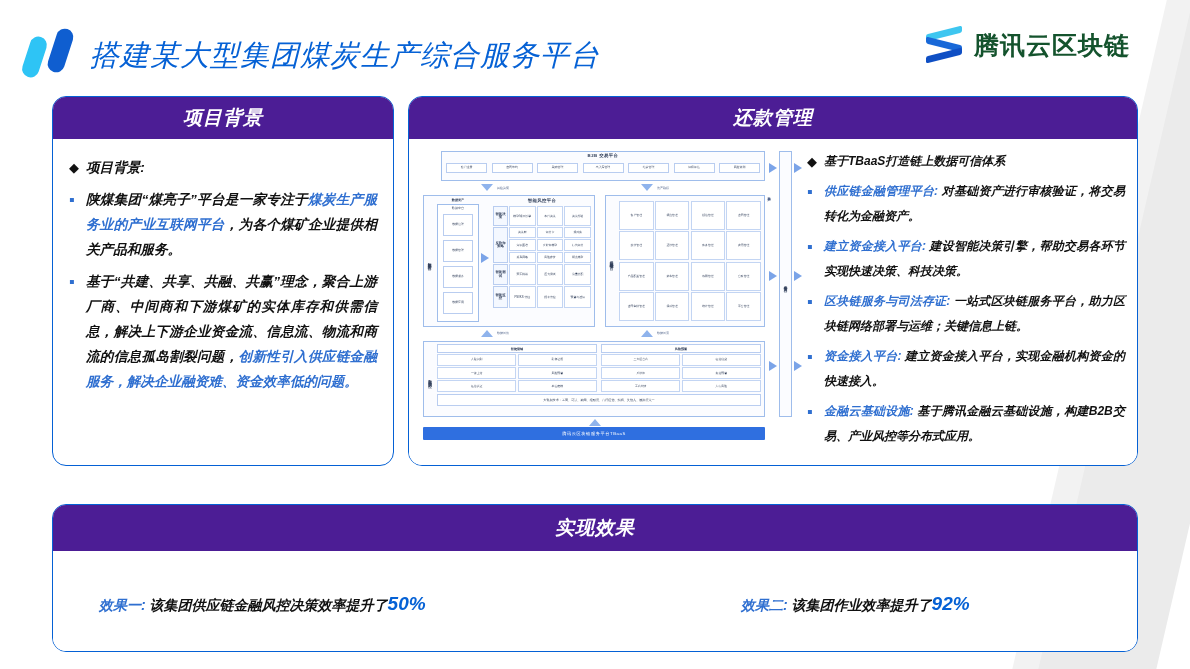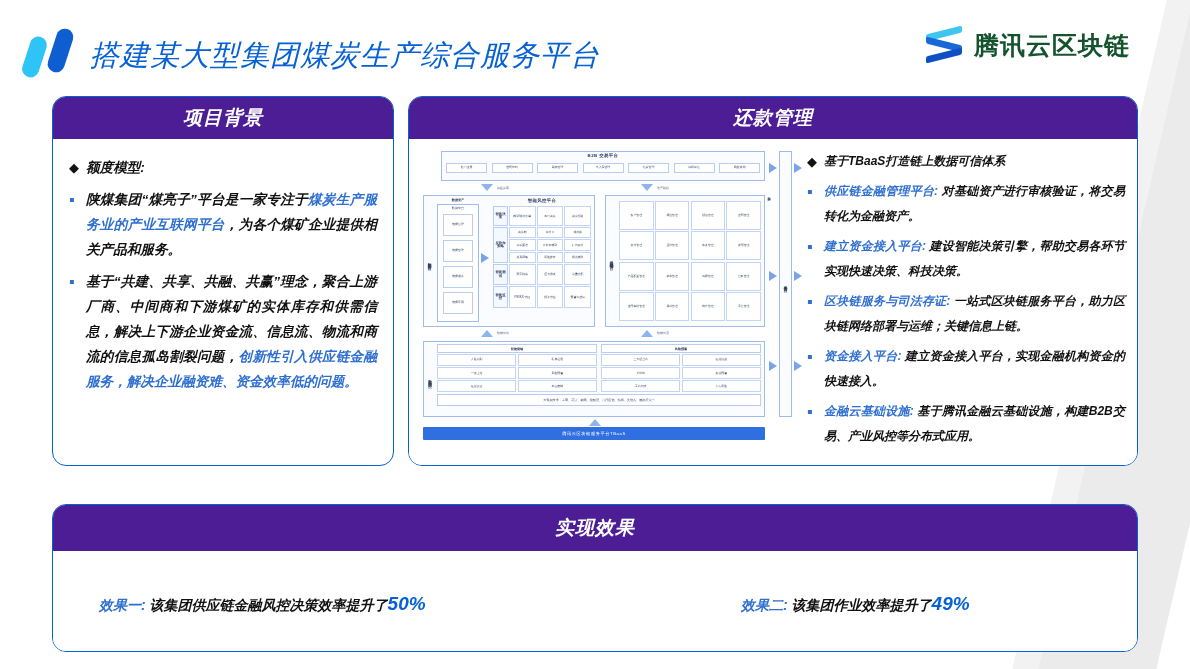--- a/index.html
+++ b/index.html
@@ -194,21 +194,21 @@
       </div>
       <div class="brand-text">腾讯云区块链</div>
     </div>
   </div>
 
   <div class="card" id="card-bg">
     <div class="card-head">项目背景</div>
     <div class="card-body bullets" id="bg-list">
         <div class="blk">
           <div class="mk">◆</div>
-          <div class="txt lead"><span>额度模型:</span></div>
+          <div class="txt lead"><span>项目背景:</span></div>
         </div>
         <div class="blk">
           <div class="mk dot">▪</div>
           <div class="txt"><span>陕煤集团“煤亮子”平台是一家专注于</span><span class="hl">煤炭生产服务业的产业互联网平台</span><span>，为各个煤矿企业提供相关产品和服务。</span></div>
         </div>
         <div class="blk">
           <div class="mk dot">▪</div>
           <div class="txt"><span>基于“共建、共享、共融、共赢”理念，聚合上游厂商、中间商和下游煤矿的实体库存和供需信息，解决上下游企业资金流、信息流、物流和商流的信息孤岛割裂问题，</span><span class="hl">创新性引入供应链金融服务，解决企业融资难、资金效率低的问题。</span></div>
         </div>
       </div>
@@ -357,17 +357,17 @@
             <div class="txt"><span class="hl">金融云基础设施:</span><span> 基于腾讯金融云基础设施，构建B2B交易、产业风控等分布式应用。</span></div>
           </div>
         </div>
     </div>
   </div>
 
   <div class="card" id="card-eff">
     <div class="card-head">实现效果</div>
     <div class="card-body eff-row" id="eff-row">
         <div class="eff" id="eff1"><span class="lab">效果一:</span><span> 该集团供应链金融风控决策效率提升了</span><span class="num">50%</span></div>
-        <div class="eff" id="eff2"><span class="lab">效果二:</span><span> 该集团作业效率提升了</span><span class="num">49%</span></div>
+        <div class="eff" id="eff2"><span class="lab">效果二:</span><span> 该集团作业效率提升了</span><span class="num">92%</span></div>
       </div>
   </div>
 
 </div>
 
 </body></html>

